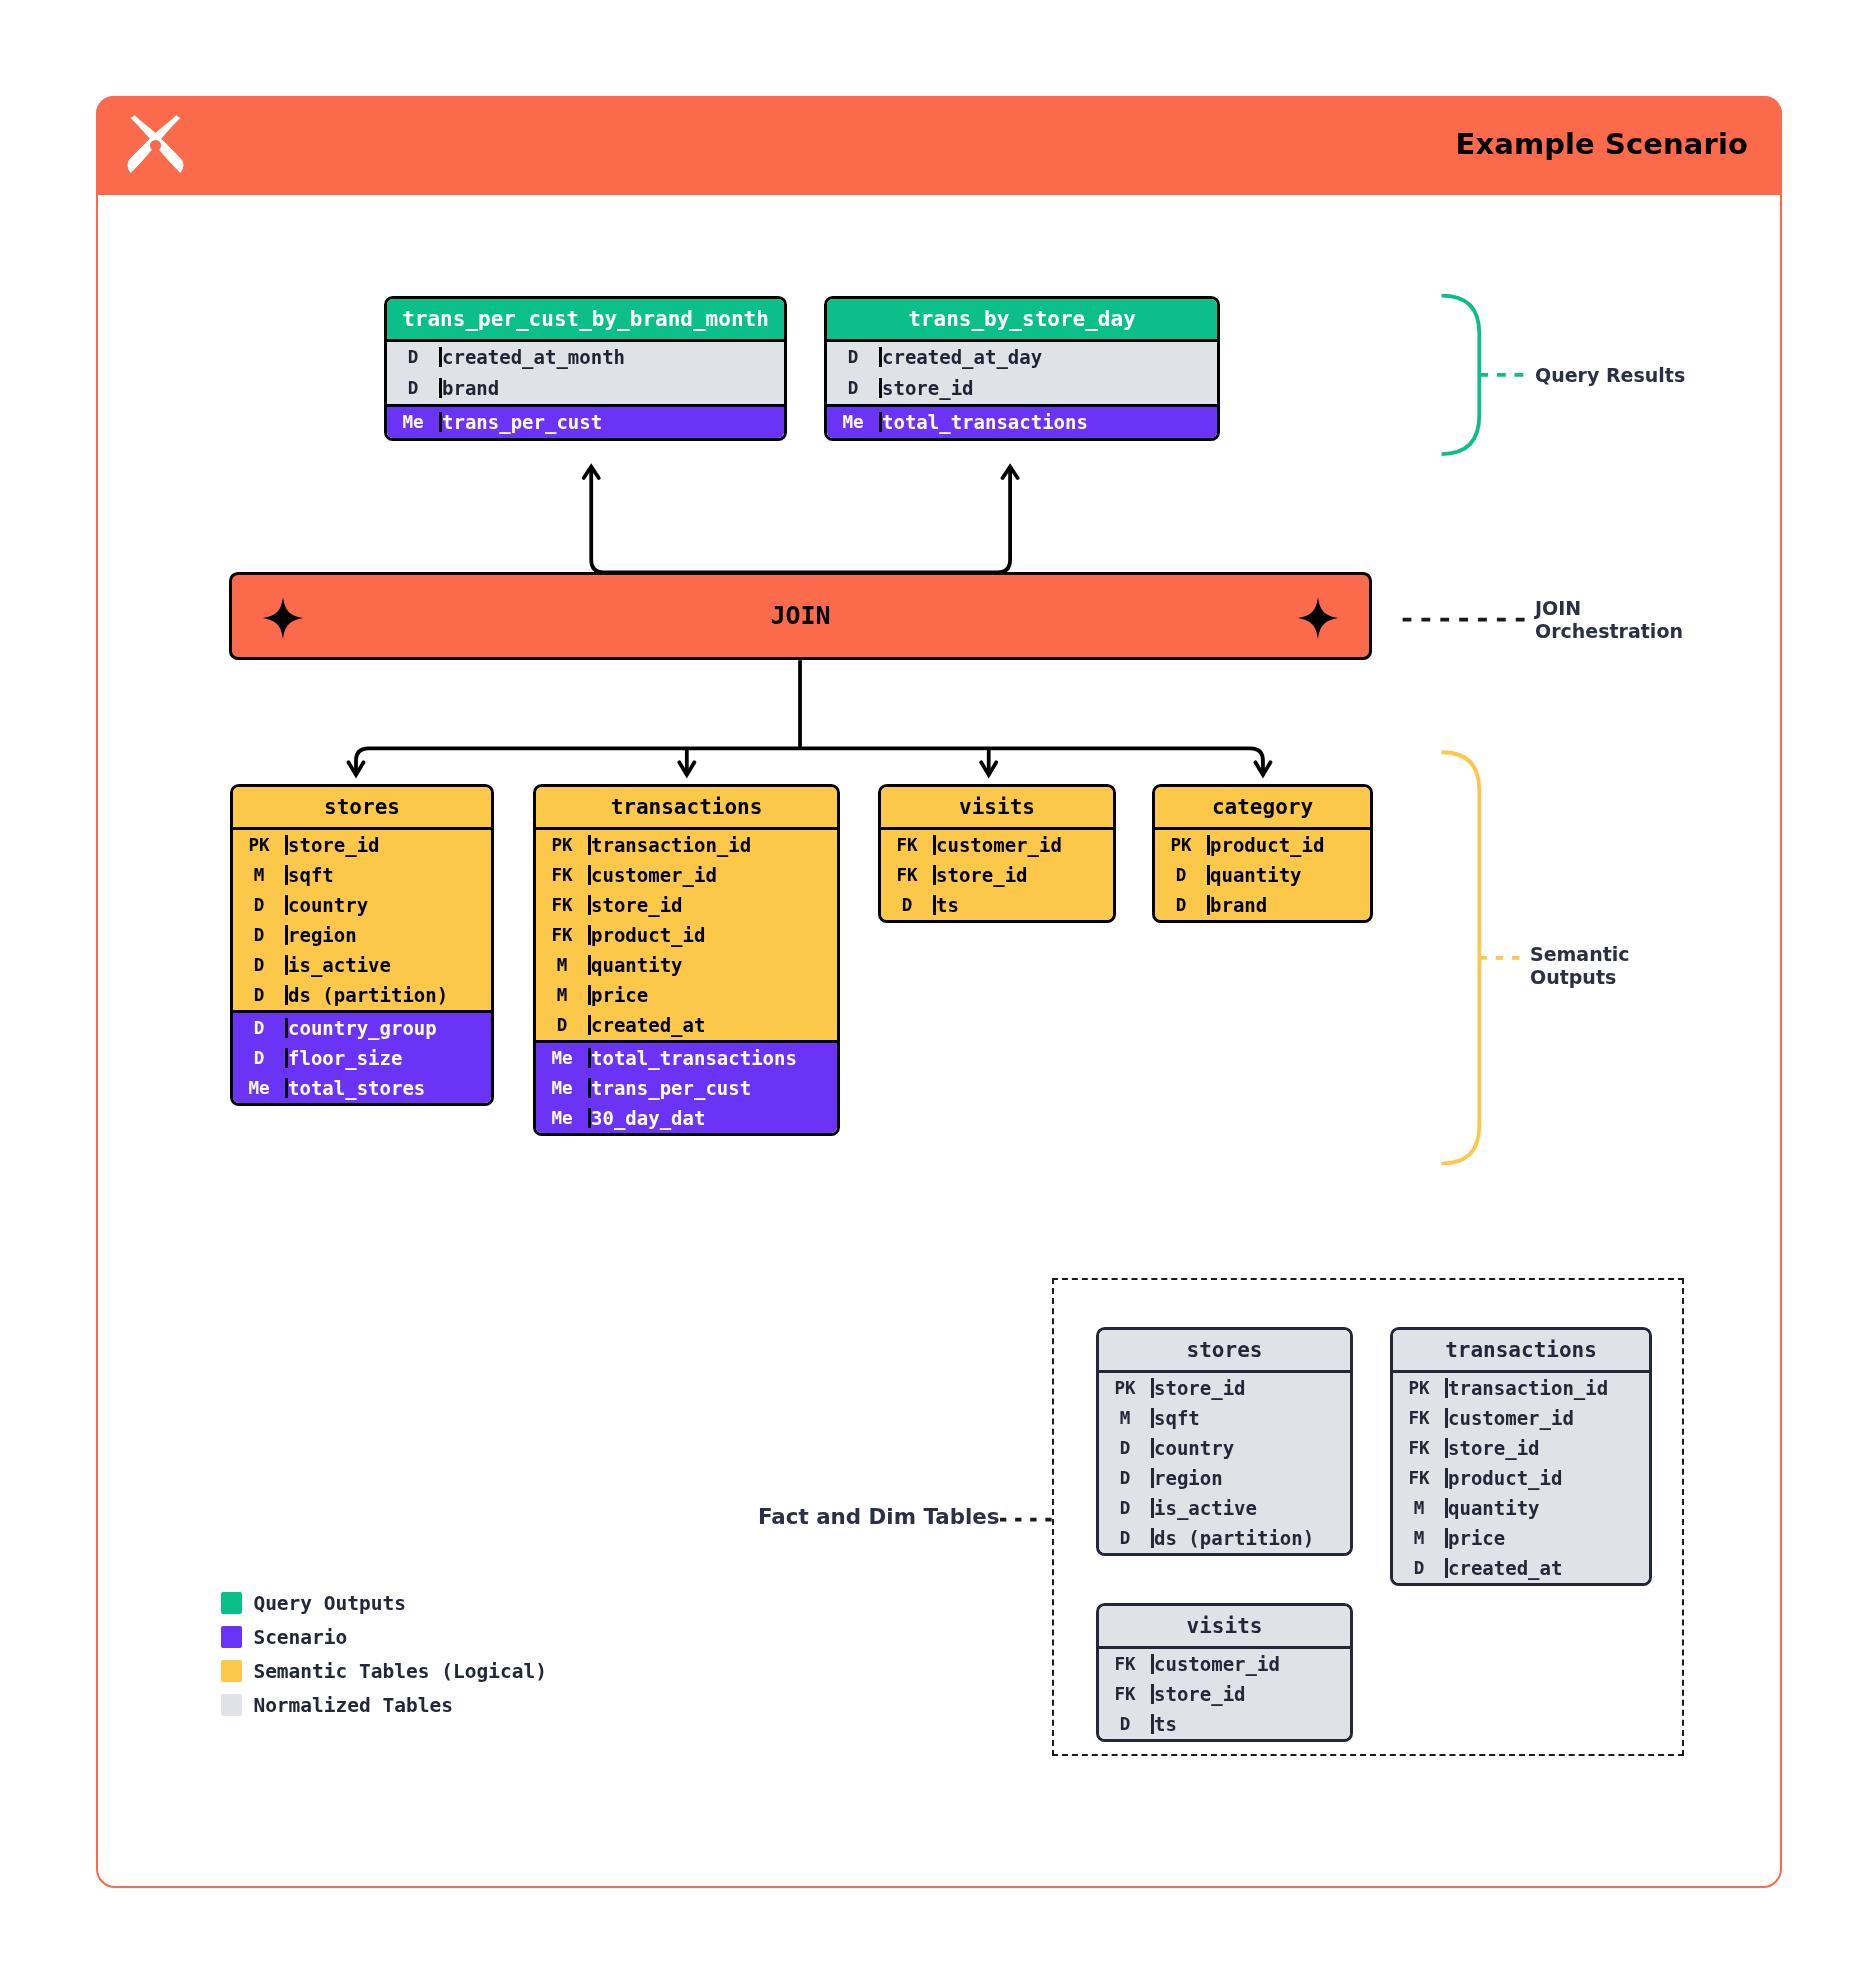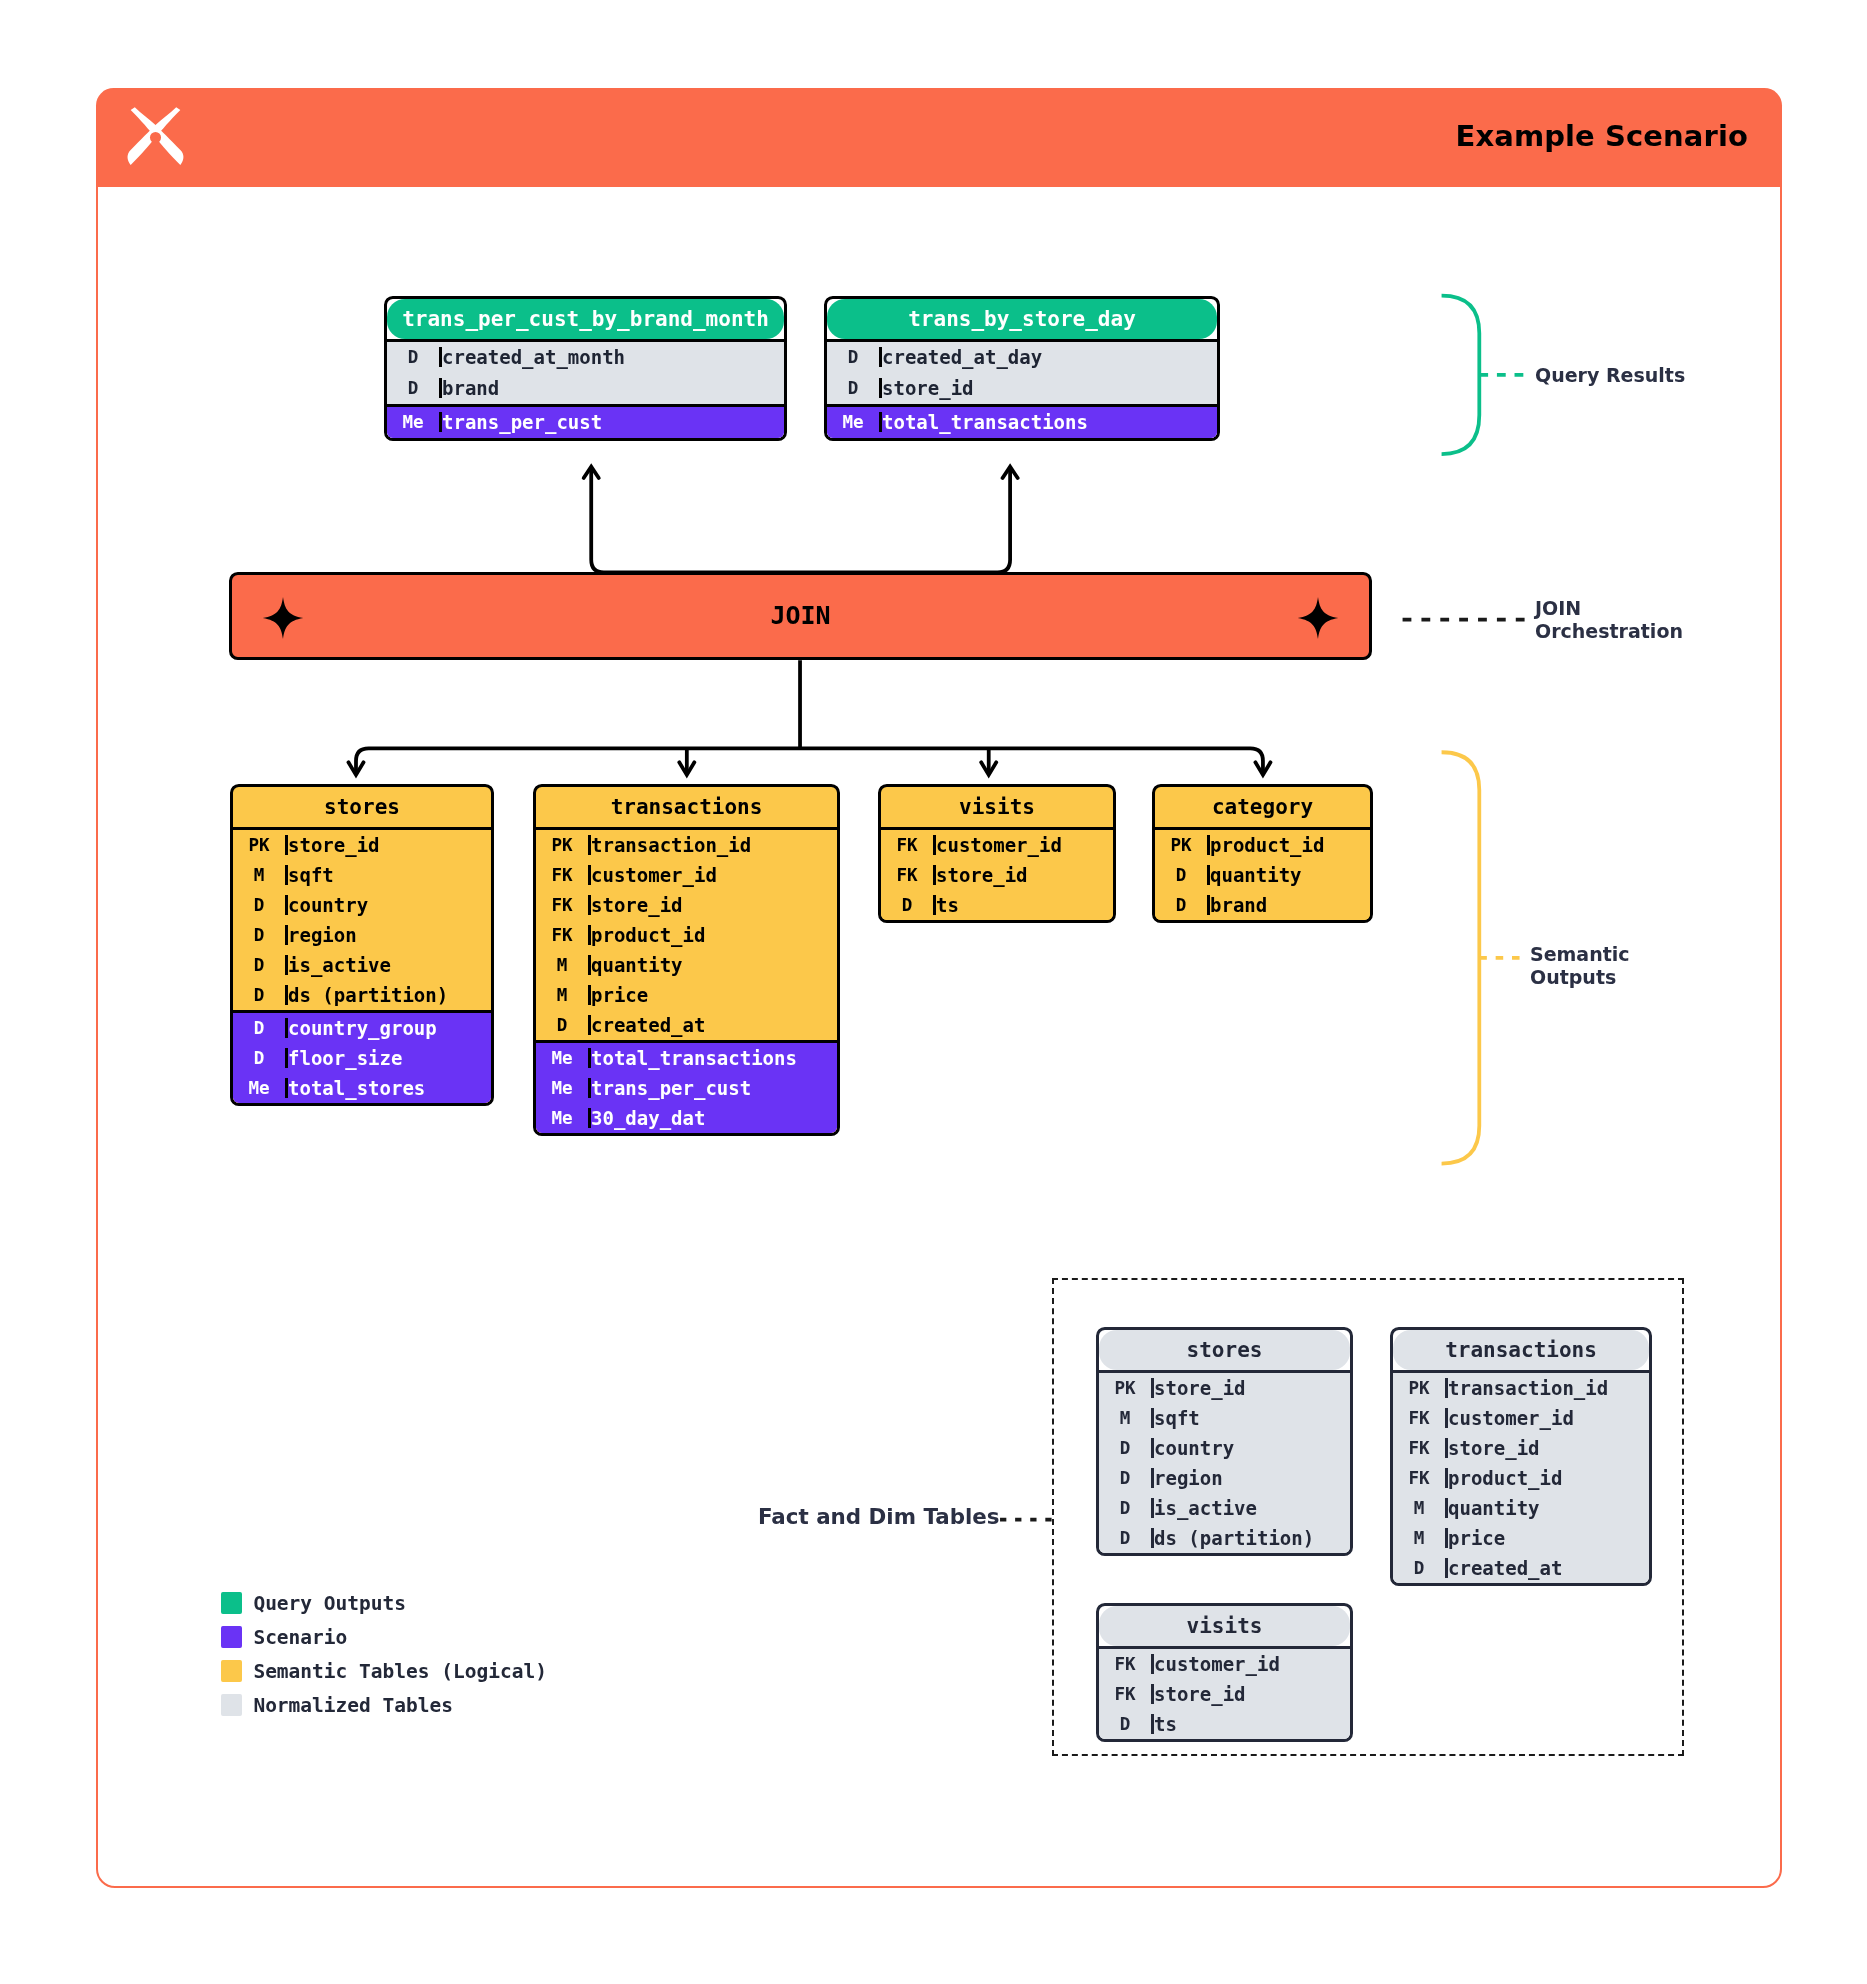--- a/index.html
+++ b/index.html
@@ -10,32 +10,32 @@
   .mono{font-family:"DejaVu Sans Mono",monospace;}
   .sans{font-family:"DejaVu Sans",sans-serif;}
 
   
   #frame{
     position:absolute;left:96px;top:96px;width:1686px;height:1792px;
     border:2.5px solid #fb6b4b;border-radius:19px;box-sizing:border-box;
     background:#ffffff;
   }
   #header{
-    position:absolute;left:96px;top:88px;width:1686px;height:99px;
+    position:absolute;left:96px;top:96px;width:1686px;height:99px;
     background:#fb6b4b;border-radius:17.6px 17.6px 0 0;box-sizing:border-box;
   }
   #logo{position:absolute;left:25px;top:15px;width:69px;height:69px;}
   #title{
     position:absolute;right:34px;top:31px;font-size:29px;font-weight:bold;
     color:#000;letter-spacing:0.1px;white-space:nowrap;
   }
 
   
   .tbl{position:absolute;border:3.1px solid #000;border-radius:8.8px;box-sizing:border-box;overflow:hidden;}
-  .tbl .hdr{font-size:21px;font-weight:bold;text-align:center;padding:7.5px 0 8.2px;border-radius:18px;}
+  .tbl .hdr{font-size:21px;font-weight:bold;text-align:center;padding:7.5px 0 8.2px;}
   .tbl .body{border-top:3.1px solid #000;}
   .tbl .row{display:flex;align-items:center;}
   .tbl .k{width:55px;flex:0 0 55px;font-size:17.6px;font-weight:bold;text-align:center;box-sizing:border-box;}
   .tbl .v{font-size:19px;font-weight:bold;padding-left:0;box-sizing:border-box;}
   .tbl .seg{border-top:3.1px solid #000;}
 
   
   .green .hdr{background:#0bbf8a;color:#fff;}
   .green .body{background:#dfe3e8;color:#1e2433;}
   .green .k{border-right:3.1px solid #000;}

